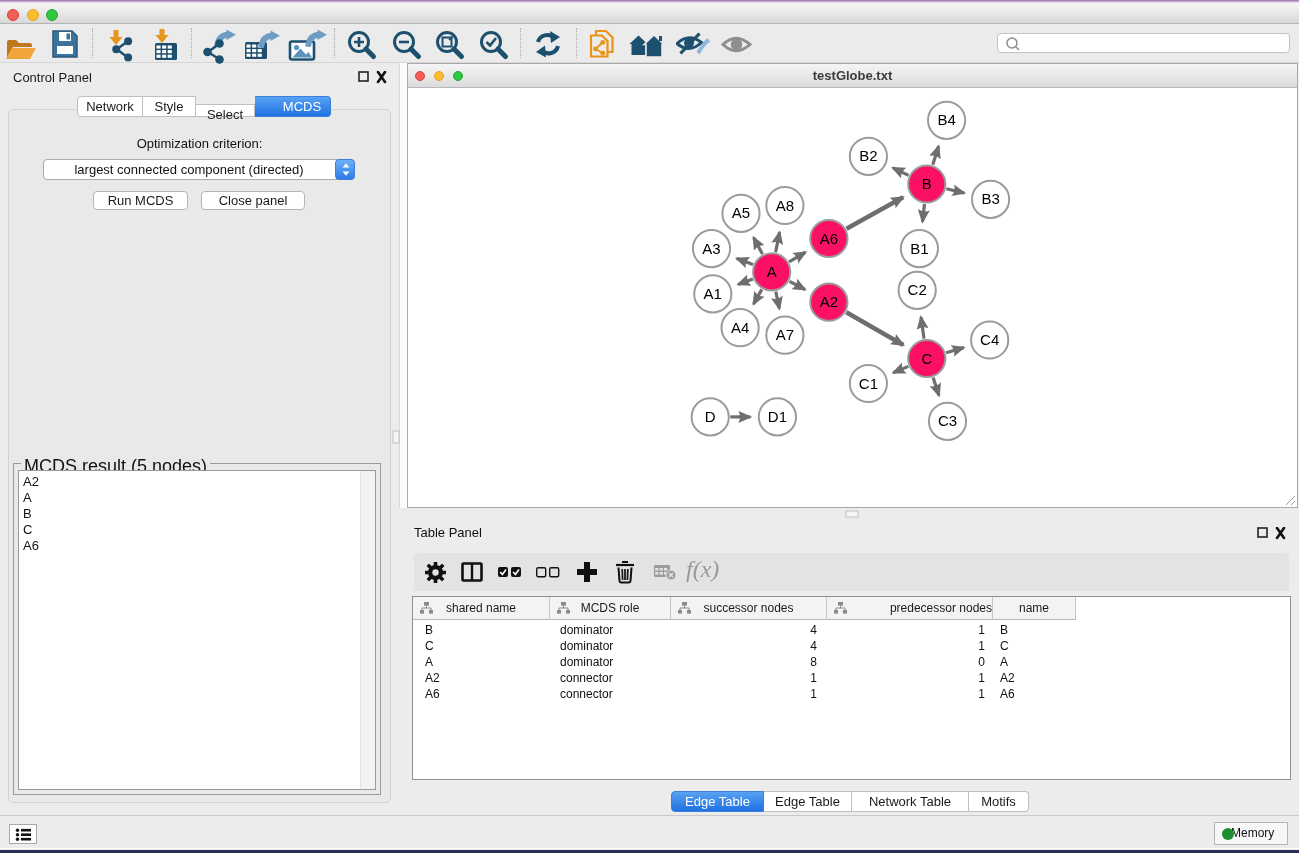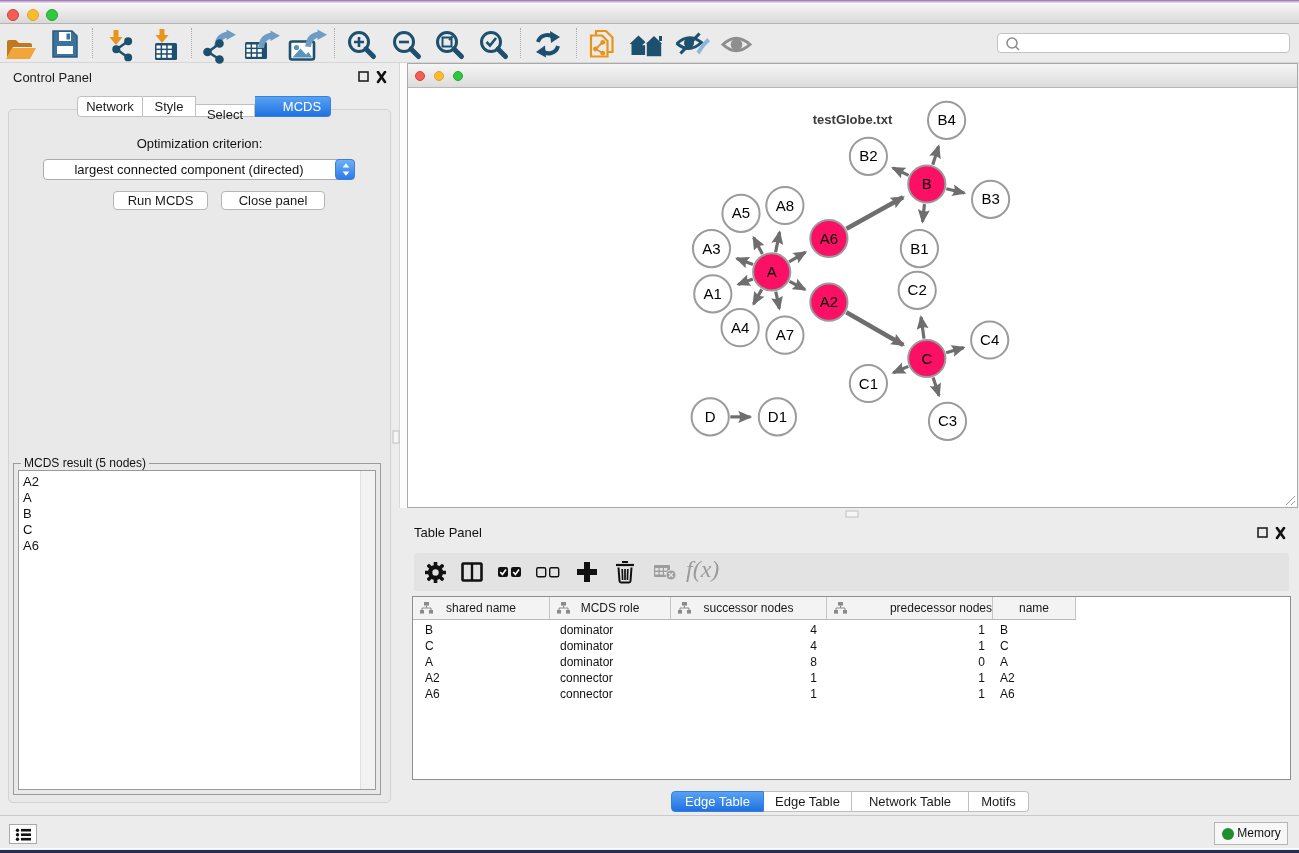--- a/index.html
+++ b/index.html
@@ -32,48 +32,48 @@
 .tab.sel { background:linear-gradient(#57a2f3,#2071e2); color:#fff; border-color:#3a80d8; }
 #cp-panel { left:8px; top:109px; width:383px; height:694px; background:#e9e9e9;
   border:1px solid #d2d2d2; border-radius:5px; }
 #opt-label { left:0; width:399px; top:136px; text-align:center; font-size:13px; }
 #combo { left:43px; top:159px; width:312px; height:21px; background:#fff; border:1px solid #ababab;
   border-radius:4px; font-size:13px; }
 #combo .ctext { position:absolute; left:0; right:20px; top:2px; text-align:center; }
 #combo .step { position:absolute; right:-1px; top:-1px; width:20px; height:21px; border-radius:4px;
   background:linear-gradient(#6cb1f7,#2e7ae8); border:1px solid #3a80d8; }
 .btn { position:absolute; height:19px; background:#fff; border:1px solid #b5b5b5; border-radius:4px;
-  font-size:13px; text-align:center; line-height:17px; color:#1a1a1a;margin-left:20px; }
+  font-size:13px; text-align:center; line-height:17px; color:#1a1a1a; }
 #fieldset { left:13px; top:463px; width:368px; height:332px; border:1px solid #9a9a9a; }
-#fs-label { left:21px; top:456px; font-size:12px; background:#e9e9e9; padding:0 3px; }
+#fs-label { left:21px; top:456px; font-size:18px; background:#e9e9e9; padding:0 3px; }
 #fs-list { left:18px; top:470px; width:358px; height:320px; background:#fff; border:1px solid #9a9a9a;
   font-size:13px; line-height:16px; padding:3px 0 0 4px; }
 #fs-scroll { left:360px; top:471px; width:15px; height:318px; background:#f2f2f2; border-left:1px solid #e0e0e0; }
 
 #netwin { left:407px; top:63px; width:891px; height:445px; background:#fff;
   border:1px solid #a9a9a9; }
 #net-titlebar { position:absolute; left:0; top:0; width:889px; height:24px;
   background:linear-gradient(#f5f5f5,#dcdcdc); border-bottom:1px solid #b7b7b7; }
 #net-titlebar .title { position:absolute; left:0; right:0; top:4px; text-align:center;
-  font-size:13px; font-weight:bold; color:#3c3c3c;margin-top:44px; }
+  font-size:13px; font-weight:bold; color:#3c3c3c; }
 #graph { position:absolute; left:0px; top:25px; }
 
 #tp-title { left:414px; top:525px; font-size:13px; }
 #tp-toolbar { left:414px; top:553px; width:875px; height:38px; background:#e3e3e3; border-radius:4px 4px 0 0; }
 #tbl { left:412px; top:596px; width:879px; height:184px; background:#fff; border:1px solid #8f8f8f; font-size:12px; }
 .th { position:absolute; top:0; height:23px; background:#f3f3f3; border-right:1px solid #c5c5c5;
   border-bottom:1px solid #b8b8b8; text-align:center; line-height:22px; color:#1a1a1a; }
 .td { position:absolute; height:16px; line-height:16px; }
 #tp-tabs { left:671px; top:791px; height:21px; display:flex; font-size:13px; }
 
 #statline { left:0; top:815px; width:1299px; height:1px; background:#c9c9c9; }
 #statbar { left:0; top:816px; width:1299px; height:33px; background:#ececec; border-bottom:1px solid #fff; }
 #listbtn { left:9px; top:824px; width:28px; height:20px; background:#fdfdfd; border:1px solid #a9a9a9; }
 #membtn { left:1214px; top:822px; width:74px; height:23px; background:#f7f7f7; border:1px solid #b5b5b5;
-  font-size:12px; line-height:21px; text-align:center; padding-left:16px; }
+  font-size:12px; line-height:21px; padding-left:16px; }
 #memdot { left:1222px; top:828px; width:12px; height:12px; background:#1e8e2e; border-radius:50%; }
 #darkstrip { left:0; top:850px; width:1299px; height:3px; background:#272e52; }
 svg text { font-family:"Liberation Sans",sans-serif; }
 </style>
 </head>
 <body>
 <div class="abs" id="purple"></div>
 <div class="abs" id="titlebar">
   <div class="tl" style="left:7px;background:#f35f57;border:1px solid #da3e34;"></div>
   <div class="tl" style="left:27px;background:#fbbd2e;border:1px solid #e0a02c;"></div>

